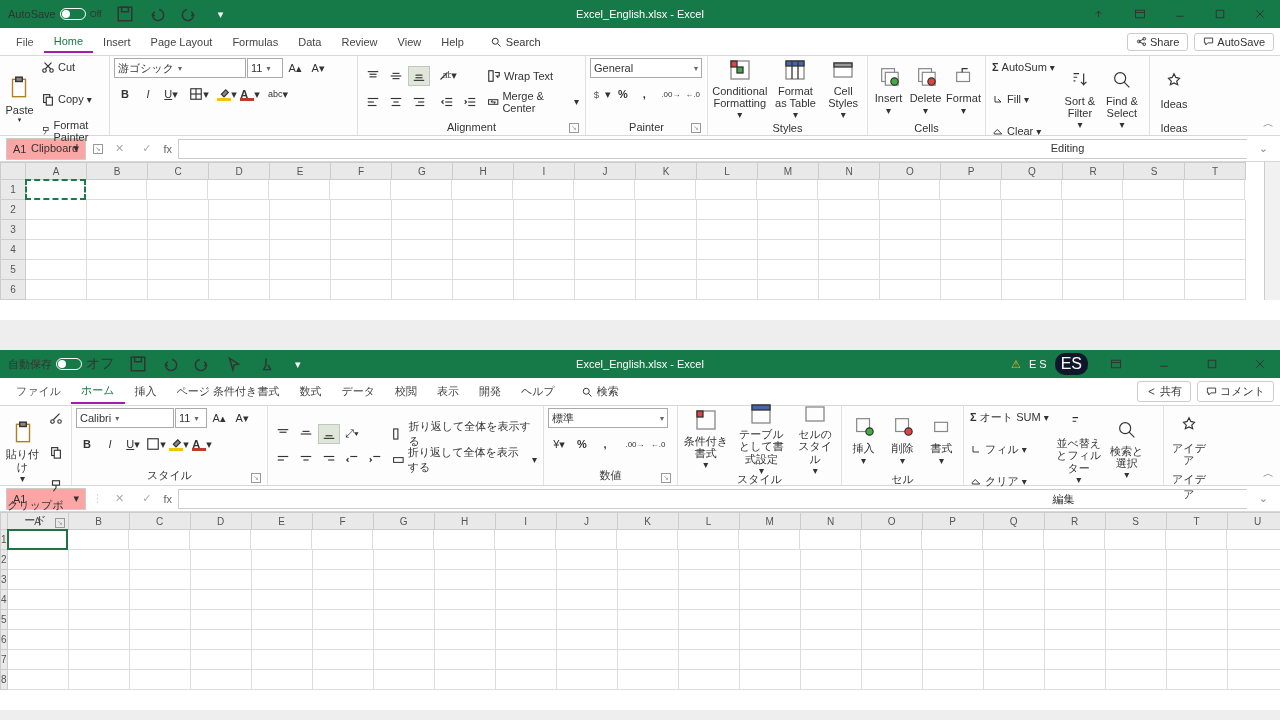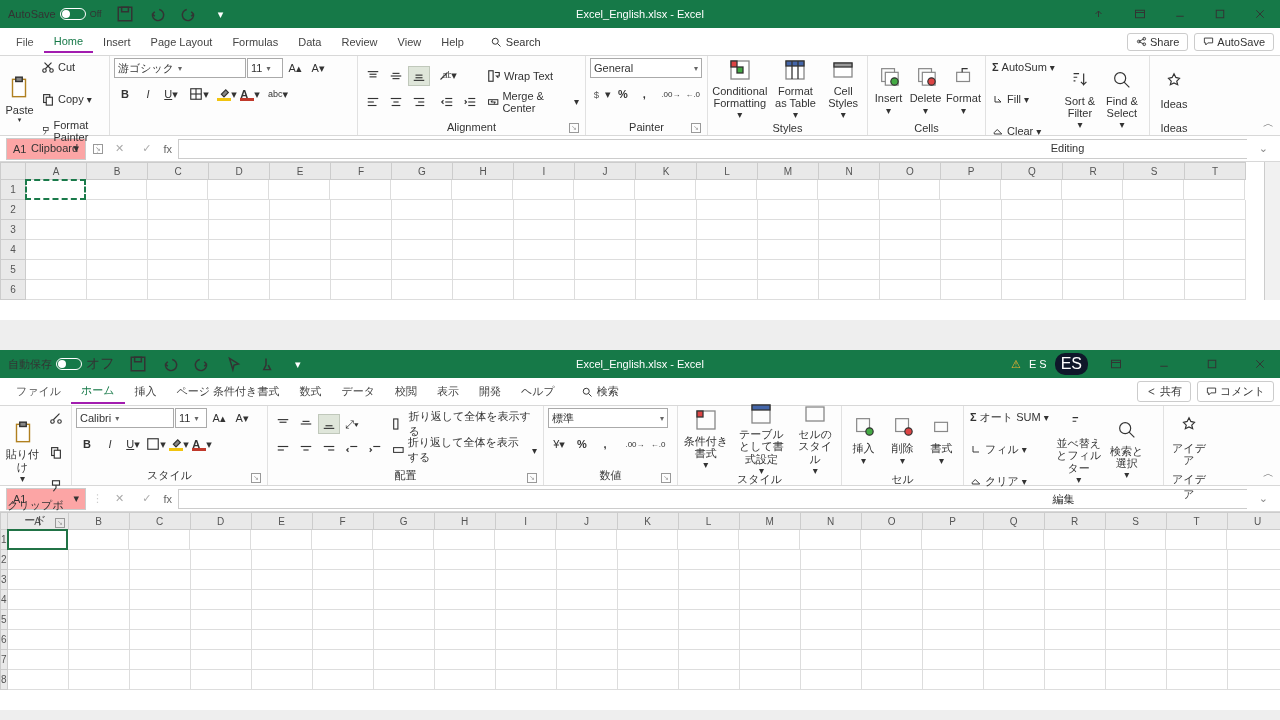--- a/index.html
+++ b/index.html
@@ -862,21 +862,20 @@
               <svg width="14" height="14" viewBox="0 0 16 16">
                 <rect x="2" y="2" width="5" height="12"></rect>
               </svg>
               <span>折り返して全体を表示する</span>
             </span>
           <span class="smallbtn" style="height:20px"><svg width="14" height="14" viewBox="0 0 16 16">
                 <rect x="2" y="5" width="12" height="6"></rect>
               </svg><span>折り返して全体を表示する</span> ▾</span>
         </div>
       </div>
-      <div class="group-label"><span>配置</span><span class="dlg">↘</span></div>
     </div>
     <div class="group" style="width:134px">
       <div class="group-body" style="flex-direction:column;gap:6px;align-items:stretch">
         <span class="combo" style="width:120px">
             <span>標準</span>
             <span class="arr" style="margin-left:auto">▾</span>
           </span>
         <div class="iconrow">
           <span class="iconbtn">¥▾</span>
           <span class="iconbtn">

